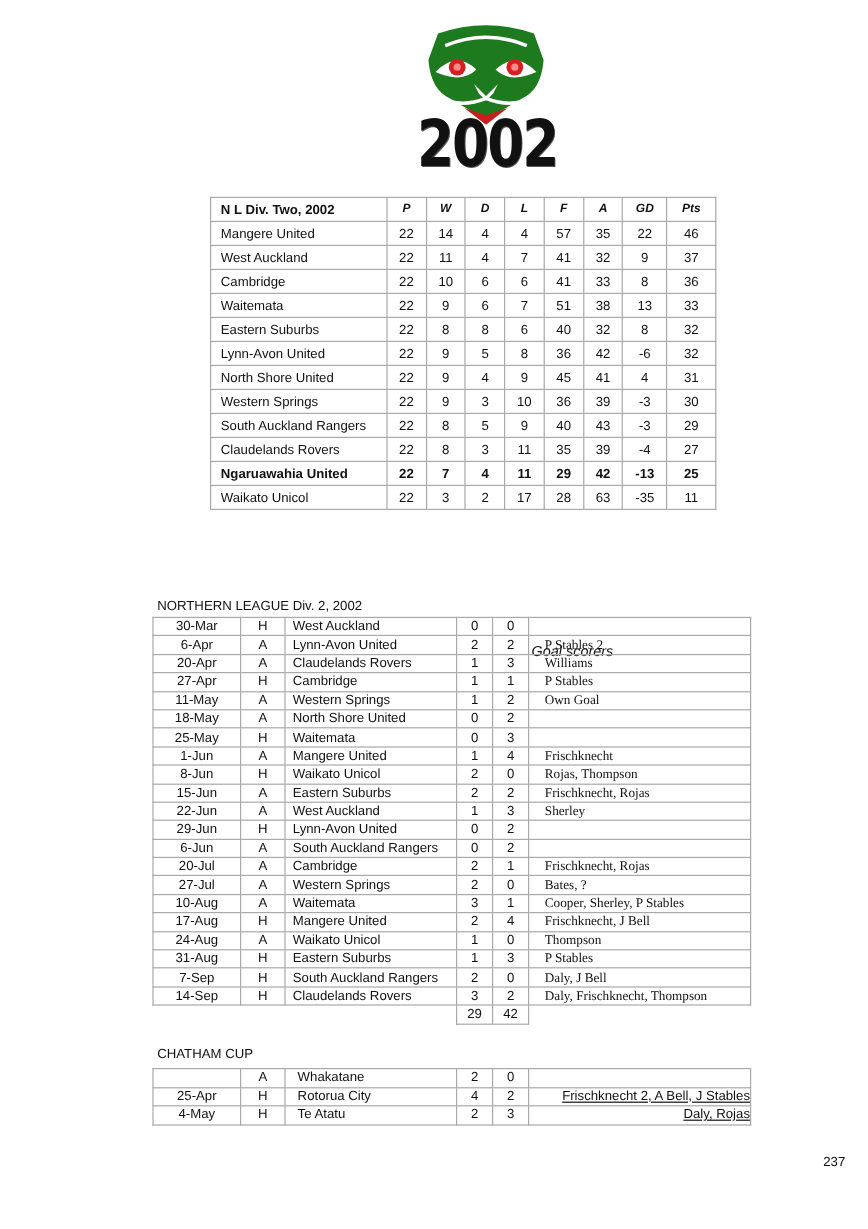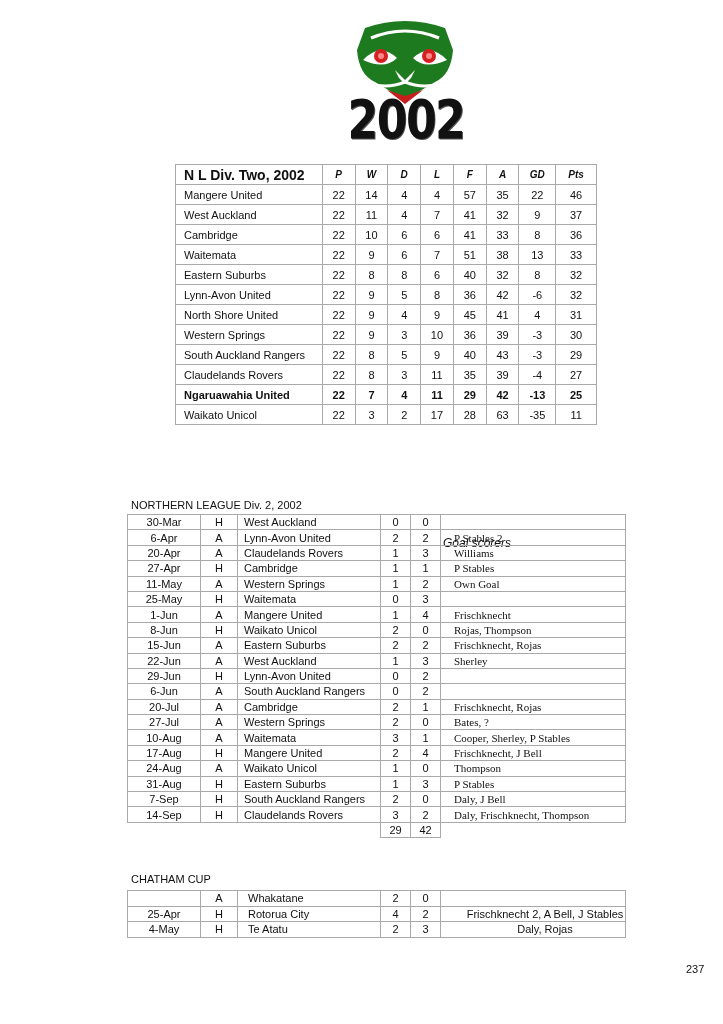--- a/index.html
+++ b/index.html
@@ -11,21 +11,21 @@
     letter-spacing:-2px; color:#111; transform:scaleX(0.82); transform-origin:center;
     text-shadow:1px 1px 0 #555; line-height:60px; }
 
   table { border-collapse:collapse; position:absolute; }
   td, th { border:1px solid #a9a9a9; padding:0; height:19px; font-size:11px;
     white-space:nowrap; }
 
   
   .league { left:175px; top:164px; width:422px; }
   .league th { font-style:italic; font-weight:bold; font-size:10px; text-align:center; height:19px; }
-  .league th.title { text-align:left; font-style:normal; font-size:14px; padding-left:8px; }
+  .league th.title { text-align:left; font-style:normal; font-size:11px; padding-left:8px; }
   .league td { text-align:center; }
   .league td.team { text-align:left; padding-left:8px; }
   .league tr.hl td { font-weight:bold; }
   .league col.c-team { width:147px; }
   .league col.c-n { width:33px; }
   .league col.c-gd { width:37px; }
   .league col.c-pts { width:41px; }
 
   .sec-title { position:absolute; font-weight:normal; font-size:11px; }
   .goal-head { position:absolute; left:443px; top:496px; font-style:italic; font-size:12px;margin-top:40px; }
@@ -38,21 +38,21 @@
   .results td.gf, .results td.ga { text-align:center; width:29px; }
   .results td.sc { text-align:left; padding-left:13px;font-family:Liberation Serif, serif; }
   .results tr.tot td.blank { border:none; }
 
   .cup { left:127px; top:890px; width:499px; }
   .cup td { height:14.5px; font-size:11px; line-height:14px; }
   .cup td.date { text-align:center; width:72px; }
   .cup td.ha { text-align:center; width:36px; }
   .cup td.opp { text-align:left; padding-left:10px; width:132px; }
   .cup td.gf, .cup td.ga { text-align:center; width:29px; }
-  .cup td.sc { text-align:center; padding-left:24px; }
+  .cup td.sc { text-align:right; padding-left:24px;text-decoration:underline; }
 
   .page-num { position:absolute; left:686px; top:963px; font-size:11px; }
 </style>
 </head>
 <body>
 
 <div class="logo">
   <svg width="140" height="85" viewBox="0 0 140 85">
     <path d="M30 8 Q70 -6 110 8 L118 30 Q116 55 100 62 L70 80 L40 62 Q24 55 22 30 Z" fill="#1e7a1e"></path>
     <path d="M36 18 Q70 4 104 18" stroke="#fff" stroke-width="3" fill="none"></path>
@@ -268,20 +268,28 @@
       </tr>
       <tr>
         <td class="date">11-May</td>
         <td class="ha">A</td>
         <td class="opp">Western Springs</td>
         <td class="gf">1</td>
         <td class="ga">2</td>
         <td class="sc">Own Goal</td>
       </tr>
       <tr>
+        <td class="date">18-May</td>
+        <td class="ha">A</td>
+        <td class="opp">North Shore United</td>
+        <td class="gf">0</td>
+        <td class="ga">2</td>
+        <td class="sc"></td>
+      </tr>
+      <tr>
         <td class="date">25-May</td>
         <td class="ha">H</td>
         <td class="opp">Waitemata</td>
         <td class="gf">0</td>
         <td class="ga">3</td>
         <td class="sc"></td>
       </tr>
       <tr>
         <td class="date">1-Jun</td>
         <td class="ha">A</td>

